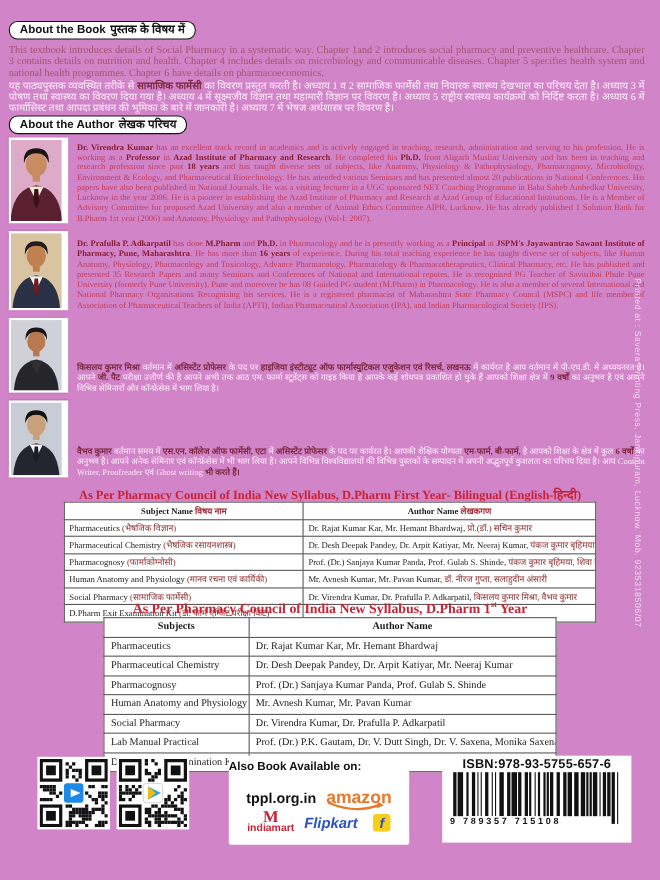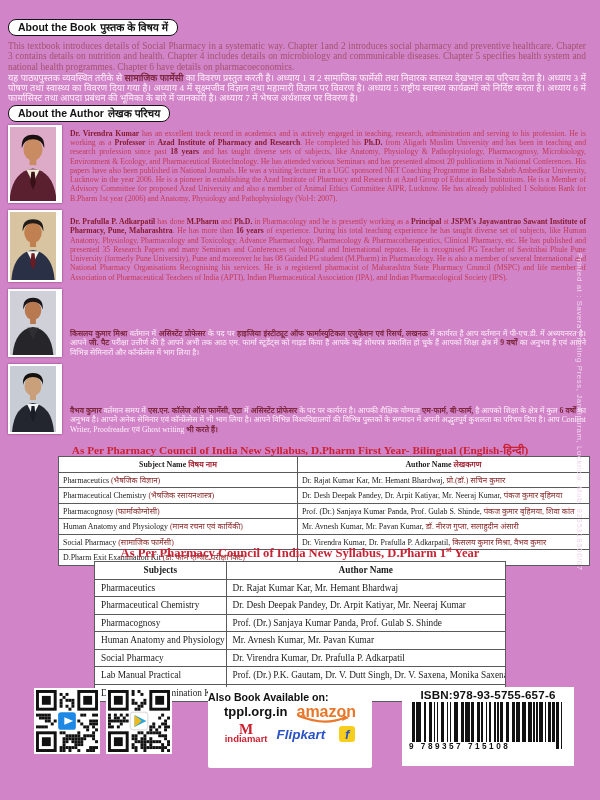--- a/index.html
+++ b/index.html
@@ -30,21 +30,21 @@
   .bio.hi{color:#fdeff8;}
   .bio.hi .b{color:#7e2940;font-weight:bold;}
 
   
   .t-title{width:600px;text-align:center;font-weight:bold;color:#c82334;}
   #t1-title{top:442px;left:0;font-size:11.3px;}
   #t2-title{top:545px;left:0;font-size:12.6px;}
   #t2-title sup{font-size:60%;}
   table{border-collapse:collapse;background:#fff;}
   td,th{border:0.9px solid #5a5a5a;overflow:hidden;white-space:nowrap;}
-  #t1{left:58px;top:456px;width:532px;table-layout:fixed;}
+  #t1{left:58px;top:456px;width:484px;table-layout:fixed;}
   #t1 th,#t1 td{font-size:7.9px;padding:1.5px 4px;height:11.5px;color:#1c1c1c;}
   #t1 th{text-align:center;font-weight:bold;}
   #t2{left:94px;top:561px;width:412px;table-layout:fixed;}
   #t2 th,#t2 td{font-size:9.3px;padding:2px 6px;height:12.5px;color:#1c1c1c;}
   #t2 th{text-align:center;font-weight:bold;}
   .cell-hi{color:#8b2e2e;}
   th .cell-hi{color:#a12734;font-weight:bold;}
 
   
   .qr{background:#fff;padding:2px;width:62px;height:62px;}
@@ -52,21 +52,21 @@
   #qr2{left:106px;top:688px;}
   .qr-caption{font-family:"Liberation Sans",sans-serif;font-weight:bold;font-size:7.6px;
               line-height:9px;text-align:center;}
   #qr1-cap{left:10px;top:755px;width:112px;}
   #qr2-cap{left:98px;top:760px;width:130px;}
   .c-or{color:#f2991d;} .c-rd{color:#e04a1a;} .c-wh{color:#ffffff;}
 
   .avail-box{left:208px;top:687px;width:164px;height:81px;background:#fff;border-radius:2px;
              font-family:"Liberation Sans",sans-serif;}
   .avail-title{text-align:left;font-weight:bold;font-size:10.6px;color:#111;margin-top:4px;}
-  .avail-row{display:flex;align-items:center;justify-content:center;gap:9px;margin-top:1px;}
+  .avail-row{display:flex;align-items:center;justify-content:center;gap:9px;margin-top:15px;}
   .tppl{font-weight:bold;font-size:13px;color:#111;}
   .amazon{position:relative;font-weight:bold;font-size:16px;color:#e8772a;line-height:14px;}
   .amazon svg{position:absolute;left:2px;bottom:-5px;width:52px;height:10px;}
   .indiamart{display:flex;flex-direction:column;align-items:center;line-height:10px;}
   .im-m{font-weight:bold;font-size:15px;color:#cc1f2f;font-family:"Liberation Serif",serif;}
   .im-txt{font-weight:bold;font-size:9.5px;color:#cc1f2f;}
   .flipkart{display:flex;align-items:center;gap:14px;}
   .fk-txt{font-style:italic;font-weight:bold;font-size:13.5px;color:#2a53c6;}
   .fk-box{display:inline-block;width:16px;height:16px;background:#f8ce1c;border-radius:3px;
           color:#2a53c6;font-style:italic;font-weight:bold;font-size:13px;text-align:center;line-height:17px;}

